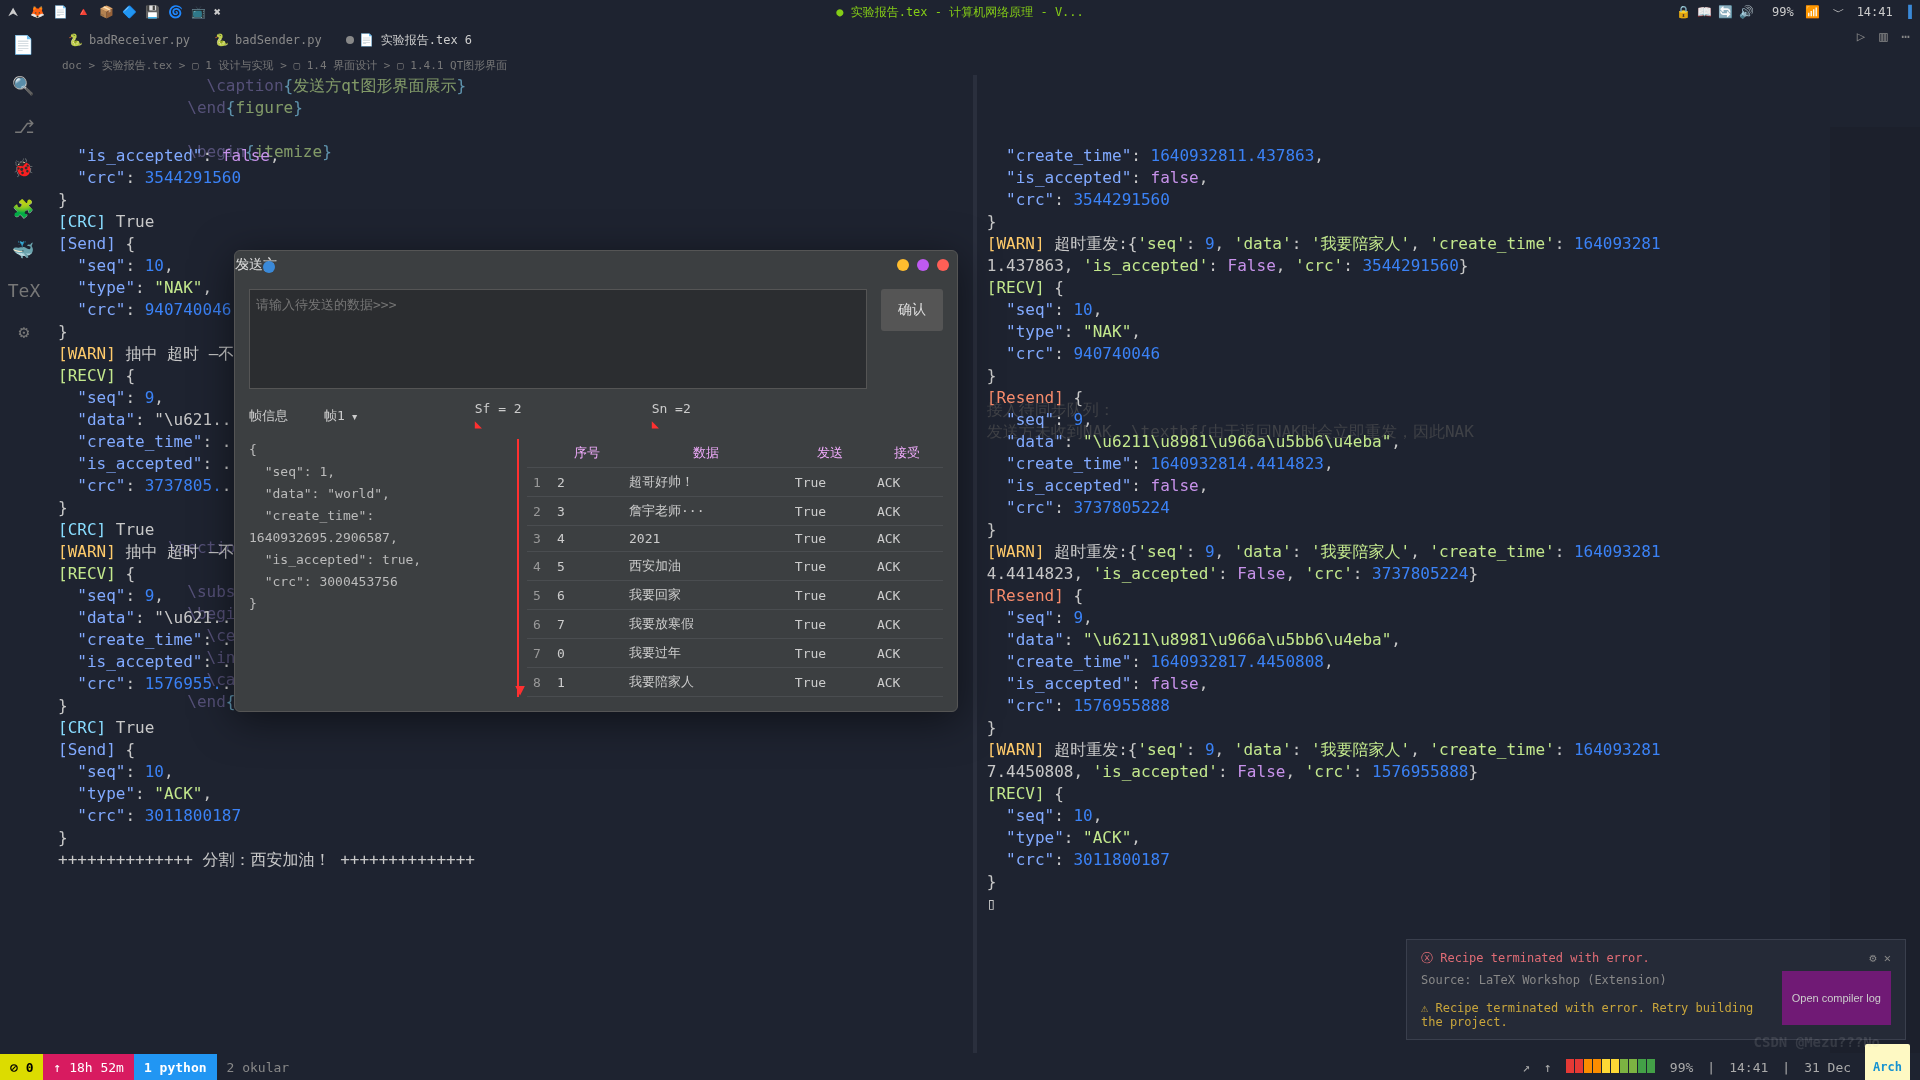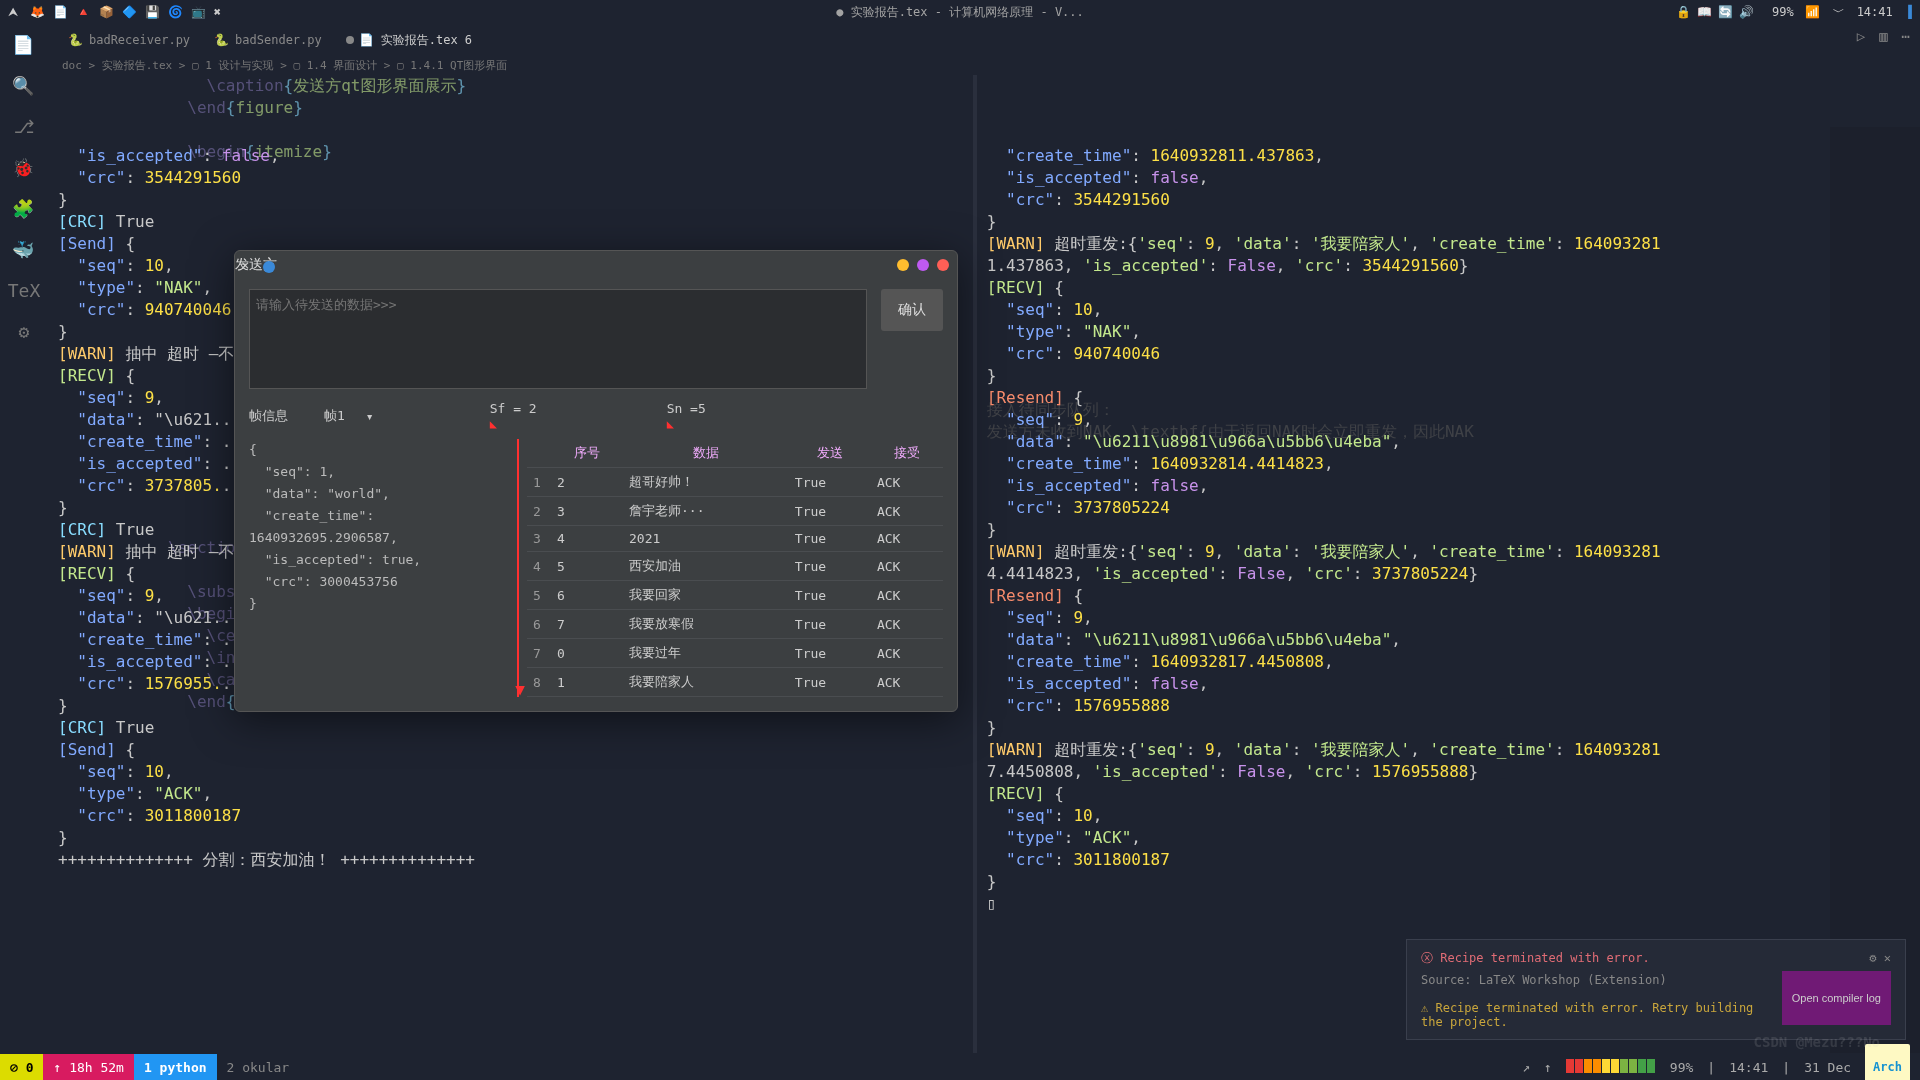--- a/index.html
+++ b/index.html
@@ -16,21 +16,21 @@
 .tab { padding:4px 10px; display:flex; gap:6px; align-items:center; cursor:pointer; }
 .tab.active { color:#ccc; }
 .tab-dot { width:8px; height:8px; border-radius:50%; background:#888; }
 .breadcrumb { padding:2px 14px; color:#777; font-size:11px; }
 .split { display:flex; height:calc(100% - 52px); }
 .pane { flex:1; position:relative; overflow:hidden; padding:4px 10px; font-size:16px; line-height:22px; font-family:"Consolas",monospace; white-space:pre; }
 .pane-divider { width:4px; background:#2a2f3d; }
 
 .str { color:#c3e88d; } 
 .key { color:#82aaff; } 
-.num { color:#fde047; } 
+.num { color:#3b82f6; } 
 .bool { color:#c792ea; } 
 .crc-tag { color:#89ddff; }
 .warn-tag { color:#ffcb6b; }
 .recv-tag { color:#c3e88d; }
 .send-tag { color:#82aaff; }
 .resend-tag { color:#f78c6c; }
 .latex { color:#555; }
 .latex .cmd { color:#7a6fa8; }
 .latex .br { color:#89ddff; }
 .latex .arg { color:#c3e88d; }
@@ -40,21 +40,21 @@
 .qt-close { position:absolute; left:6px; top:6px; color:#ccc; cursor:pointer; font-size:14px; }
 .qt-minimize-dot { position:absolute; left:28px; top:10px; width:12px; height:12px; border-radius:50%; background:#3a89d8; }
 .qt-title { flex:1; text-align:left; color:#ddd; font-size:14px; }
 .qt-traffic { position:absolute; right:8px; top:8px; display:flex; gap:8px; }
 .qt-traffic span { width:12px; height:12px; border-radius:50%; display:inline-block; }
 .qt-body { padding:10px 14px 14px; }
 .qt-input-row { display:flex; gap:14px; align-items:flex-start; }
 .qt-textarea { flex:1; height:100px; background:#2b2d30; border:1px solid #555; color:#888; padding:6px; resize:none; font-size:13px; }
 .qt-confirm { width:62px; height:42px; background:#555; border:none; color:#ddd; cursor:pointer; font-size:14px; border-radius:3px; }
 .qt-mid { display:flex; align-items:center; gap:30px; margin-top:12px; font-size:13px; color:#ccc; }
-.qt-dropdown { display:flex; align-items:center; gap:21px; padding:2px 6px; cursor:pointer; }
+.qt-dropdown { display:flex; align-items:center; gap:6px; padding:2px 6px; cursor:pointer; }
 .qt-lower { display:flex; margin-top:8px; gap:8px; }
 .qt-frameinfo { width:270px; font-size:13px; color:#bbb; white-space:pre-wrap; line-height:22px; padding-right:6px; border-right:2px solid #ff3030; position:relative; }
 .arrow-down { position:absolute; right:-8px; bottom:-4px; color:#ff3030; font-size:16px; }
 .qt-table { flex:1; font-size:13px; color:#ccc; }
 .qt-table table { width:100%; border-collapse:collapse; }
 .qt-table th, .qt-table td { padding:5px 6px; border-bottom:1px solid #4a4d50; text-align:left; font-weight:normal; }
 .qt-table th { color:#f0abfc; text-align:center; }
 .qt-table td:first-child { color:#999; width:24px; }
 .sf-arrow, .sn-arrow { color:#ff3030; font-size:12px; position:relative; }
 
@@ -78,21 +78,21 @@
 .editor-controls { position:absolute; right:10px; top:4px; display:flex; gap:14px; color:#888; font-size:14px; }
 </style>
 </head>
 <body>
 
 <div class="topbar">
   <div class="topbar-left">
     <span class="arch-logo">⮝</span>
     <span id="tray-icons"><span style="margin-right:8px">🦊</span><span style="margin-right:8px">📄</span><span style="margin-right:8px">🔺</span><span style="margin-right:8px">📦</span><span style="margin-right:8px">🔷</span><span style="margin-right:8px">💾</span><span style="margin-right:8px">🌀</span><span style="margin-right:8px">📺</span><span style="margin-right:8px">✖</span></span>
   </div>
-  <div style="position:absolute;left:50%;transform:translateX(-50%);color:#a3a3a3;font-size:12px;">● 实验报告.tex - 计算机网络原理 - V...</div>
+  <div style="position:absolute;left:50%;transform:translateX(-50%);color:#84cc16;font-size:12px;">● 实验报告.tex - 计算机网络原理 - V...</div>
   <div class="topbar-right">
     <span id="tr-right-icons"><span style="margin-right:6px">🔒</span><span style="margin-right:6px">📖</span><span style="margin-right:6px">🔄</span><span style="margin-right:6px">🔊</span></span>
     <span>99%</span>
     <span>📶</span>
     <span>﹀</span>
     <span>14:41</span>
     <span style="color:#3a89d8;">▐</span>
   </div>
 </div>
 
@@ -264,21 +264,21 @@
       <textarea class="qt-textarea" placeholder="请输入待发送的数据&gt;&gt;&gt;" style=""></textarea>
       <button class="qt-confirm">确认</button>
     </div>
     <div class="qt-mid">
       <span>帧信息</span>
       <span class="qt-dropdown">
           <span>帧1</span> 
           <span>▾</span>
         </span>
       <span style="margin-left:80px;"><span>Sf = 2</span><br><span class="sf-arrow">◣</span></span>
-      <span style="margin-left:100px;"><span>Sn =5</span><br><span class="sn-arrow">◣</span></span>
+      <span style="margin-left:100px;"><span>Sn =2</span><br><span class="sn-arrow">◣</span></span>
     </div>
     <div class="qt-lower">
       <div class="qt-frameinfo"><span>{
   "seq": 1,
   "data": "world",
   "create_time":
 1640932695.2906587,
   "is_accepted": true,
   "crc": 3000453756
 }</span><span class="arrow-down">▼</span></div>

